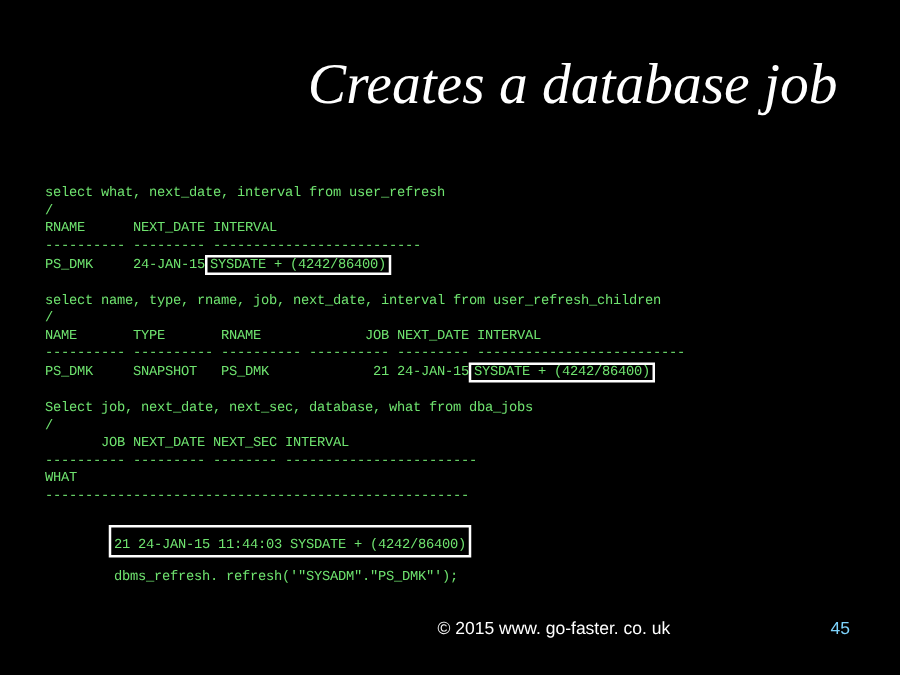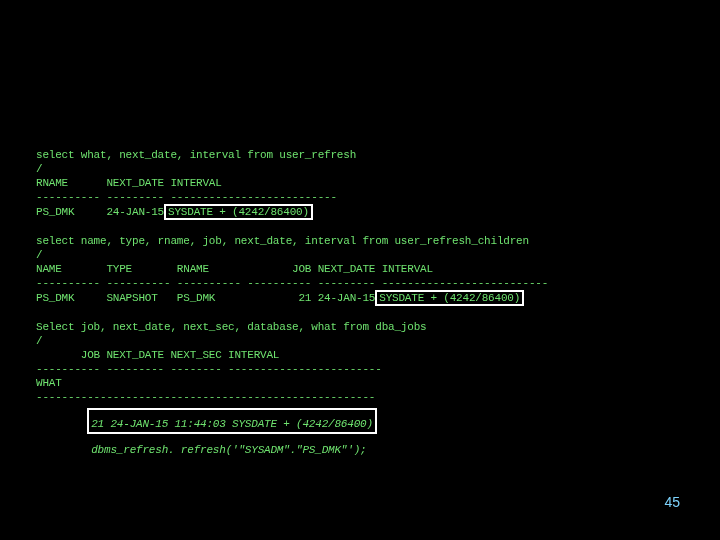--- a/index.html
+++ b/index.html
@@ -42,27 +42,26 @@
   .highlight {
     border: 2px solid #fff;
     padding: 0 2px;
     display: inline-block;
     line-height: 12px;
     vertical-align: baseline;
   }
   .hl-wide {
     border: 2px solid #fff;
     padding: 1px 2px;
-    margin-top: 4px;
+    margin-top: 16px;
     display: inline-block;
     line-height: 26px;
     height: 26px;
     box-sizing: border-box;
     vertical-align: top;
-    font-style: italic;
   }
   .last-pre {
     display: inline;
   }
   .footer-left {
     position: absolute;
     bottom: 30px;
     left: 60px;
     color: #fff;
     font-size: 14px;
@@ -80,20 +79,21 @@
     right: 40px;
     color: #7dd3fc;
     font-size: 14px;
   }
 </style>
 </head>
 <body>
 
 <div class="slide">
 
+  <div class="title">Creates a database job</div>
 
   <div class="code-block"><span>select what, next_date, interval from user_refresh</span>
 <span>/</span>
 <span>RNAME      NEXT_DATE INTERVAL</span>
 <span>---------- --------- --------------------------</span>
 <span>PS_DMK     24-JAN-15</span><span class="highlight">SYSDATE + (4242/86400)</span>
 <span></span>
 <span>select name, type, rname, job, next_date, interval from user_refresh_children</span>
 <span>/</span>
 <span>NAME       TYPE       RNAME             JOB NEXT_DATE INTERVAL</span>
@@ -102,15 +102,16 @@
 <span></span>
 <span>Select job, next_date, next_sec, database, what from dba_jobs</span>
 <span>/</span>
 <span>       JOB NEXT_DATE NEXT_SEC INTERVAL</span>
 <span>---------- --------- -------- ------------------------</span>
 <span>WHAT</span>
 <span>-----------------------------------------------------</span>
 <span>        </span><span class="hl-wide"><span class="last-pre">21 24-JAN-15 11:44:03 SYSDATE + (4242/86400)</span>
 <span class="last-pre">dbms_refresh. refresh('"SYSADM"."PS_DMK"');</span></span></div>
 
+  <div class="footer-center">© 2015 www. go-faster. co. uk</div>
   <div class="footer-right">45</div>
 
 </div>
 
 </body></html>

